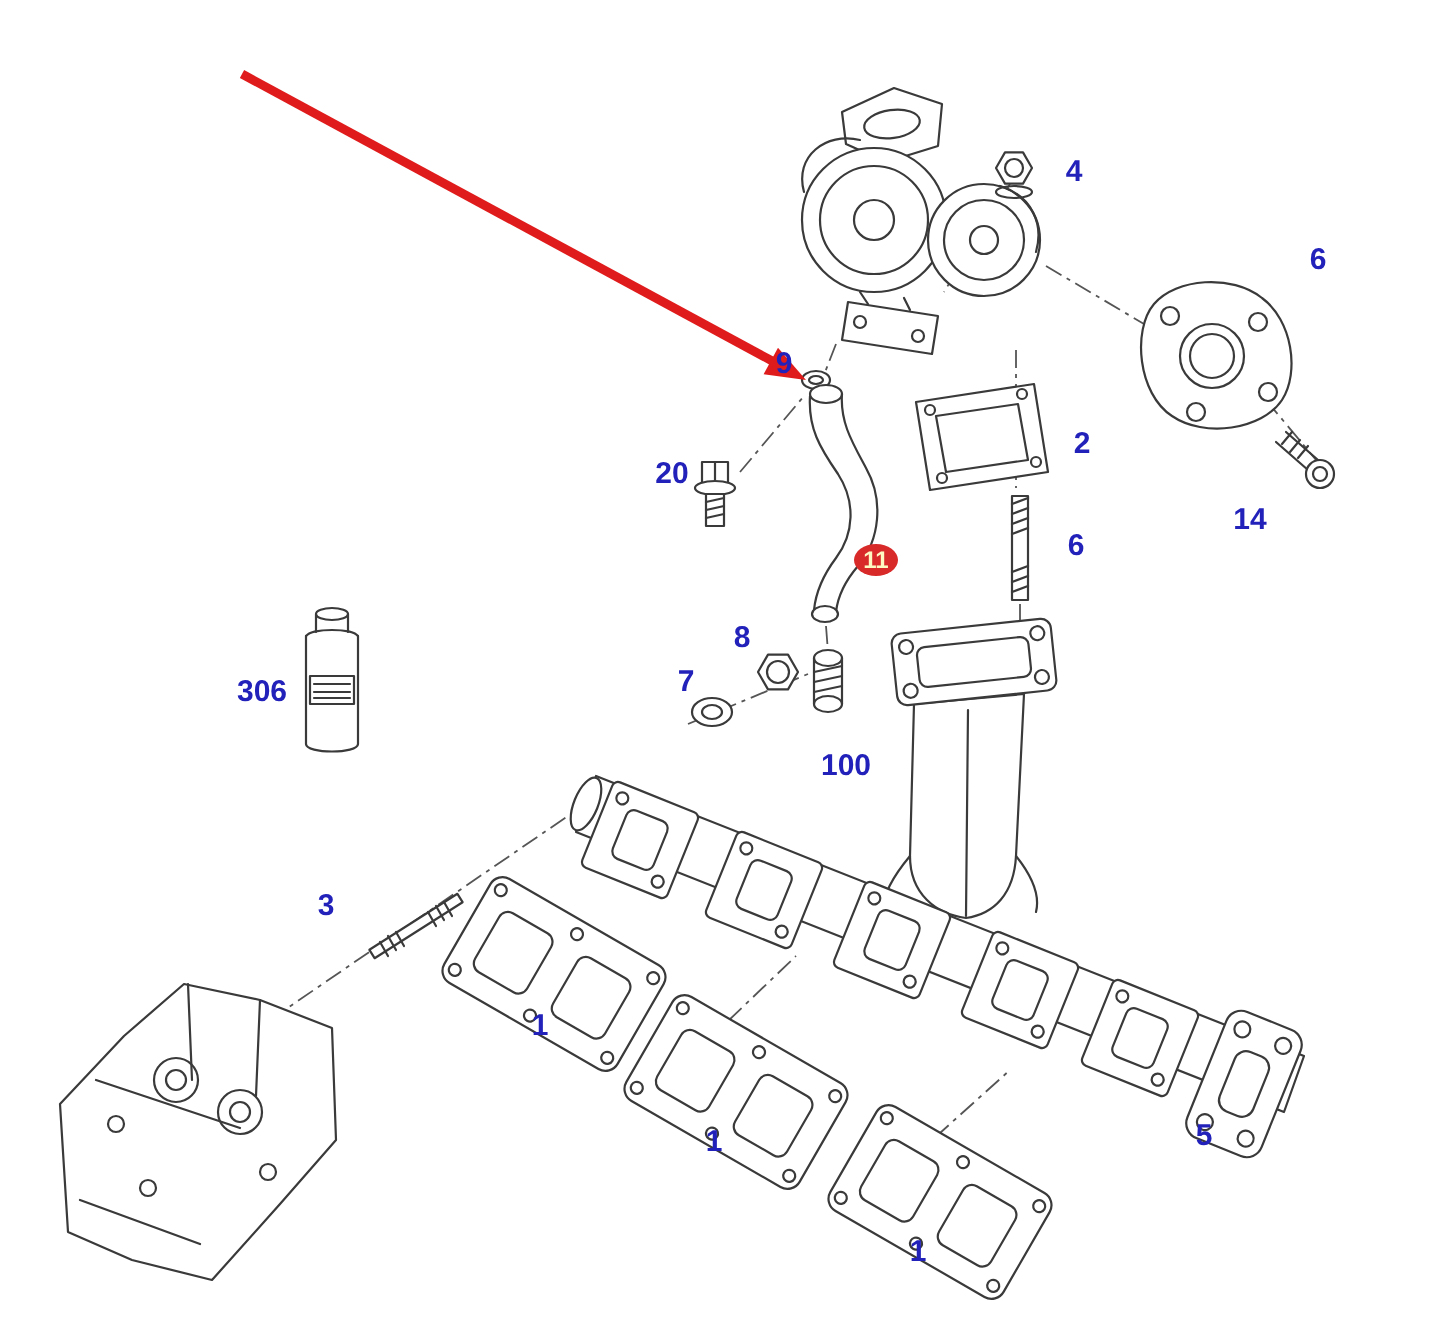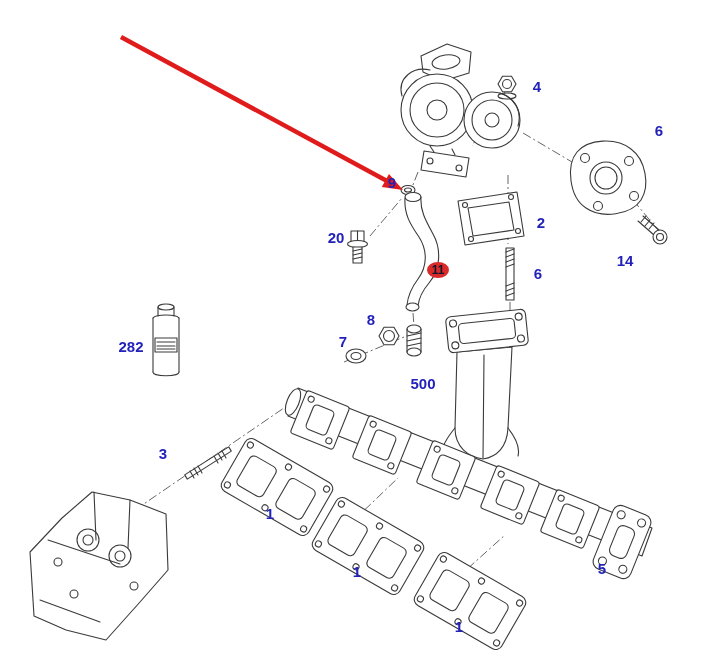--- a/index.html
+++ b/index.html
@@ -19,24 +19,24 @@
     transform:translate(-50%,-50%);
     font-weight:bold;font-size:15px;line-height:1;
     color:#2222bb;
     cursor:pointer;
     user-select:none;
   }
   .pbadge{
     position:absolute;
     transform:translate(-50%,-50%);
     width:22px;height:16px;border-radius:50%;
-    background:#d92a2a;color:#0f172a;
+    background:#d92a2a;color:#fef9c3;
     display:flex;align-items:center;justify-content:center;
     font-weight:bold;font-size:12px;line-height:1;
-    cursor:pointer;user-select:none;
+    cursor:pointer;user-select:none;margin-top:10px;
   }
 </style>
 </head>
 <body>
 
 <div class="stage">
 
   <svg width="724" height="665" viewBox="0 0 724 665">
 
     <defs>
@@ -256,22 +256,22 @@
 
   <span class="plabel" style="left:537px;top:86px">4</span>
   <span class="plabel" style="left:659px;top:130px">6</span>
   <span class="plabel" style="left:392px;top:182px">9</span>
   <span class="plabel" style="left:541px;top:222px">2</span>
   <span class="plabel" style="left:336px;top:237px">20</span>
   <span class="plabel" style="left:625px;top:260px">14</span>
   <span class="plabel" style="left:538px;top:273px">6</span>
   <span class="plabel" style="left:371px;top:319px">8</span>
   <span class="plabel" style="left:343px;top:341px">7</span>
-  <span class="plabel" style="left:131px;top:346px">282</span>
-  <span class="plabel" style="left:423px;top:383px">500</span>
+  <span class="plabel" style="left:131px;top:346px">306</span>
+  <span class="plabel" style="left:423px;top:383px">100</span>
   <span class="plabel" style="left:163px;top:453px">3</span>
   <span class="plabel" style="left:270px;top:513px">1</span>
   <span class="plabel" style="left:357px;top:571px">1</span>
   <span class="plabel" style="left:602px;top:568px">5</span>
   <span class="plabel" style="left:459px;top:626px">1</span>
 
   <span class="pbadge" style="left:438px;top:270px">11</span>
 
 </div>
 

